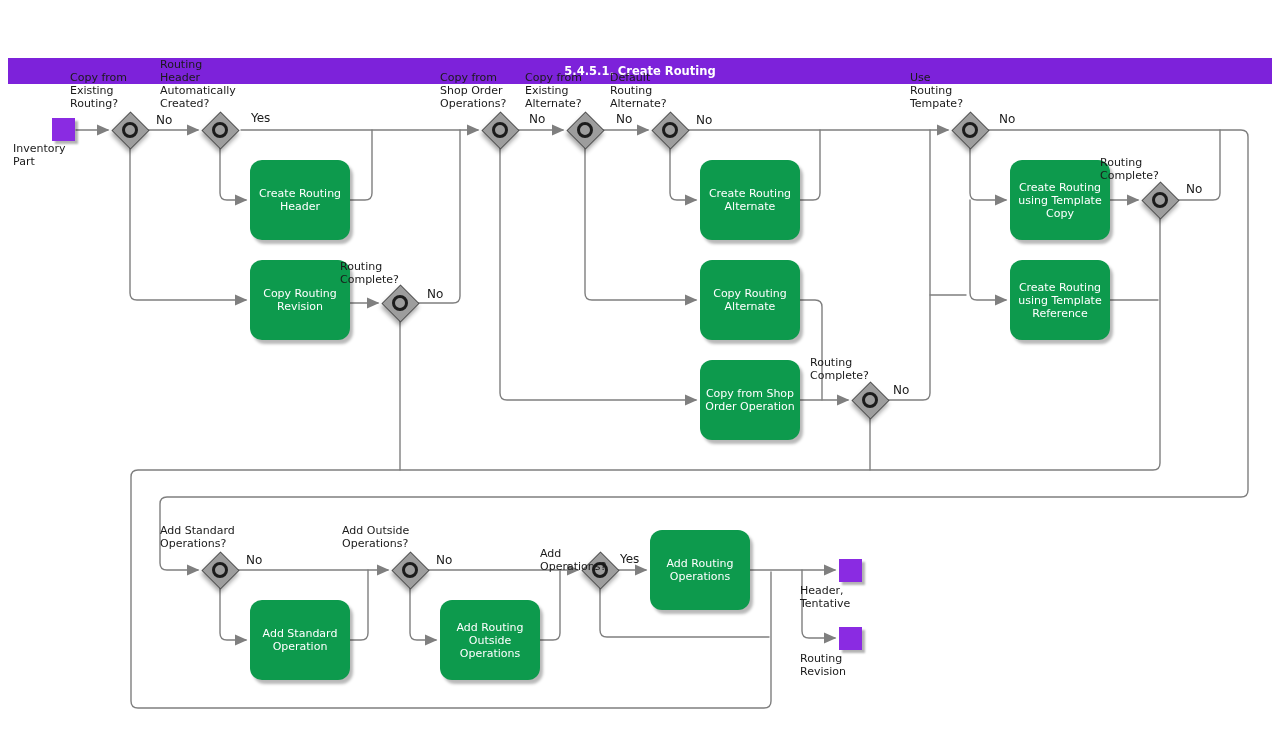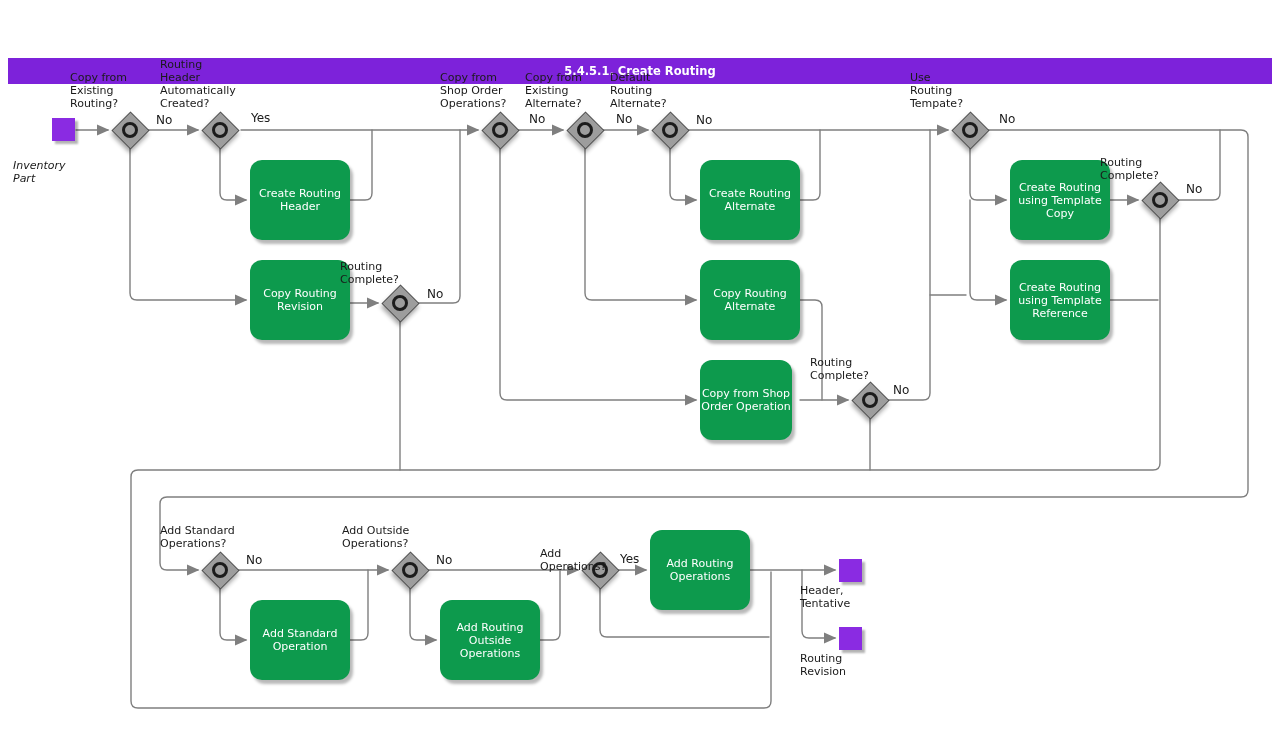--- a/index.html
+++ b/index.html
@@ -73,21 +73,21 @@
       <path d="M410 588 L410 633 Q410 640 417 640 L436 640" class="edge" marker-end="url(#arrow)"></path>
       <path d="M540 640 L553 640 Q560 640 560 633 L560 570" class="edge"></path>
       <path d="M428 570 L578 570" class="edge" marker-end="url(#arrow)"></path>
       <path d="M618 570 L646 570" class="edge" marker-end="url(#arrow)"></path>
       <path d="M600 588 L600 630 Q600 637 607 637 L769 637" class="edge"></path>
       <path d="M750 570 L835 570" class="edge" marker-end="url(#arrow)"></path>
       <path d="M802 570 L802 631 Q802 638 809 638 L835 638" class="edge" marker-end="url(#arrow)"></path>
     </svg>
   <div id="nodes">
       <div class="sq" style="left: 52px; top: 118px;"></div>
-      <div class="slabel" style="left: 13px; top: 159px; font-style: italic;">Inventory
+      <div class="slabel" style="left: 13px; top: 142px;">Inventory
 Part</div>
       <div class="dec" style="left: 111px; top: 111px;">
         <div class="dshape"></div>
         <div class="dcircle"></div>
       </div>
       <div class="dlabel" style="left: 70px; top: 71px;">Copy from
 Existing
 Routing?</div>
       <div class="dec" style="left: 201px; top: 111px;">
         <div class="dshape"></div>
@@ -125,21 +125,21 @@
         <div class="dshape"></div>
         <div class="dcircle"></div>
       </div>
       <div class="dlabel" style="left: 610px; top: 71px;">Default
 Routing
 Alternate?</div>
       <div class="task" style="left: 700px; top: 160px; width: 100px; height: 80px;">Create Routing
 Alternate</div>
       <div class="task" style="left: 700px; top: 260px; width: 100px; height: 80px;">Copy Routing
 Alternate</div>
-      <div class="task" style="left: 700px; top: 360px; width: 92px; height: 80px;">Copy from Shop
+      <div class="task" style="left: 700px; top: 360px; width: 100px; height: 80px;">Copy from Shop
 Order Operation</div>
       <div class="dec" style="left: 851px; top: 381px;">
         <div class="dshape"></div>
         <div class="dcircle"></div>
       </div>
       <div class="dlabel" style="left: 810px; top: 356px;">Routing
 Complete?</div>
       <div class="dec" style="left: 951px; top: 111px;">
         <div class="dshape"></div>
         <div class="dcircle"></div>

